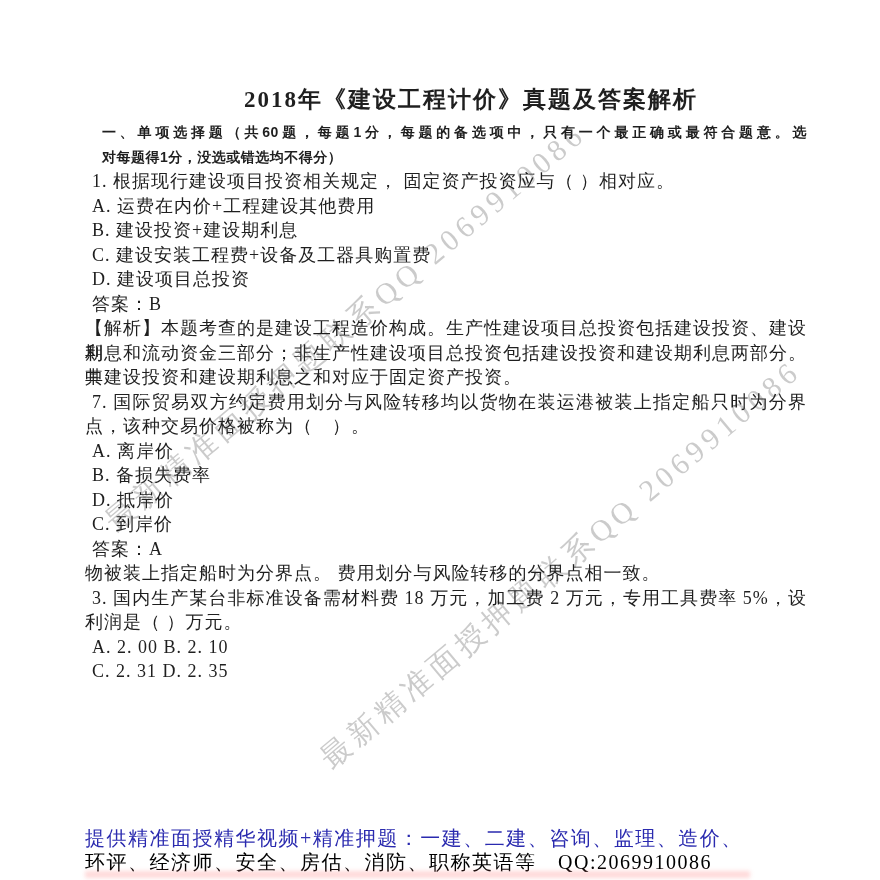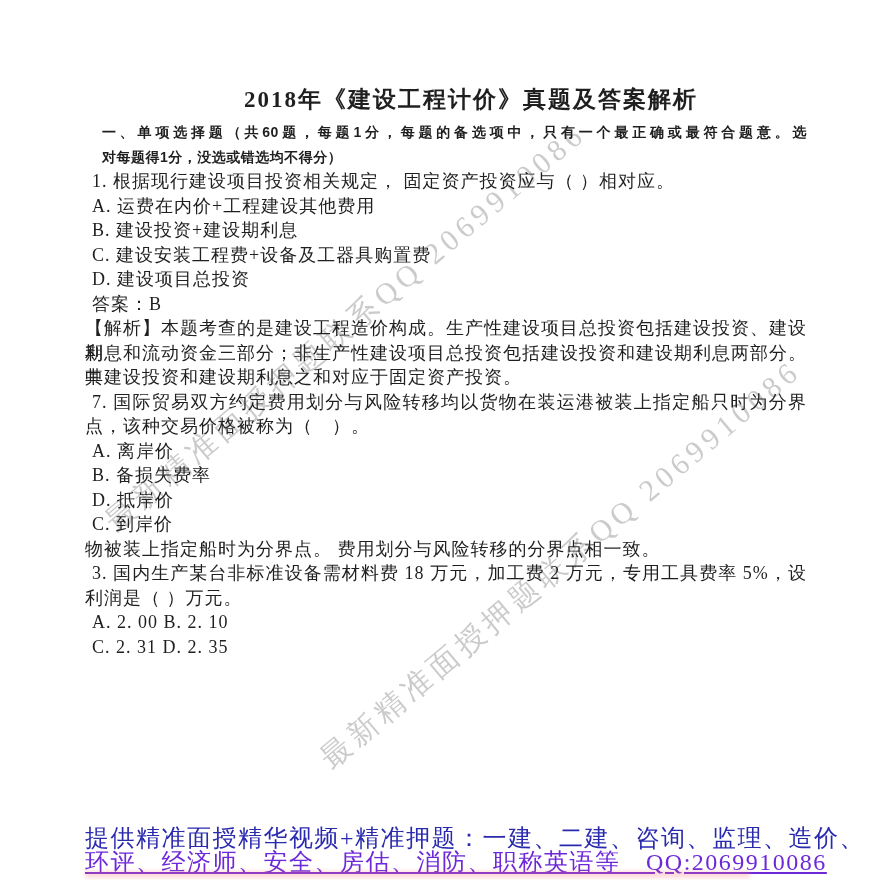--- a/index.html
+++ b/index.html
@@ -61,21 +61,21 @@
   .wm-1{left:110px;top:505px;}
   .wm-2{left:325px;top:742px;}
   .footer{
     position:absolute;
     left:85px;top:826px;
     width:720px;
   }
   .footer-line{
     height:24px;
     line-height:24px;
-    font-size:24px;
+    font-size:20px;
     letter-spacing:1.5px;
     white-space:nowrap;
   }
   .pink-ghost{
     position:absolute;
     left:85px;top:871px;
     width:665px;height:7px;
     background:rgba(255,130,130,0.30);
     filter:blur(2px);
   }
@@ -99,25 +99,26 @@
     <div class="bl ind">答案：B</div>
     <div class="bl fill">【解析】本题考查的是建设工程造价构成。生产性建设项目总投资包括建设投资、建设期</div>
     <div class="bl fill">利息和流动资金三部分；非生产性建设项目总投资包括建设投资和建设期利息两部分。其</div>
     <div class="bl">中建设投资和建设期利息之和对应于固定资产投资。</div>
     <div class="bl fill ind">7. 国际贸易双方约定费用划分与风险转移均以货物在装运港被装上指定船只时为分界</div>
     <div class="bl">点，该种交易价格被称为（　）。</div>
     <div class="bl ind">A. 离岸价</div>
     <div class="bl ind">B. 备损失费率</div>
     <div class="bl ind">D. 抵岸价</div>
     <div class="bl ind">C. 到岸价</div>
+    <div class="bl ind">答案：A</div>
     <div class="bl">物被装上指定船时为分界点。 费用划分与风险转移的分界点相一致。</div>
     <div class="bl fill ind">3. 国内生产某台非标准设备需材料费 18 万元，加工费 2 万元，专用工具费率 5%，设</div>
     <div class="bl">利润是（ ）万元。</div>
     <div class="bl ind">A. 2. 00  B. 2. 10</div>
     <div class="bl ind">C. 2. 31  D. 2. 35</div>
   </div>
 
 <div class="footer">
   <div class="footer-line" style="color: rgb(42, 42, 175);">提供精准面授精华视频+精准押题：一建、二建、咨询、监理、造价、</div>
-  <div class="footer-line" style="color: #6d28d9; text-decoration: underline;">环评、经济师、安全、房估、消防、职称英语等　QQ:2069910086</div>
+  <div class="footer-line" style="color: #000000;">环评、经济师、安全、房估、消防、职称英语等　QQ:2069910086</div>
 </div>
 
 <div class="pink-ghost"></div>
 
 </body></html>

